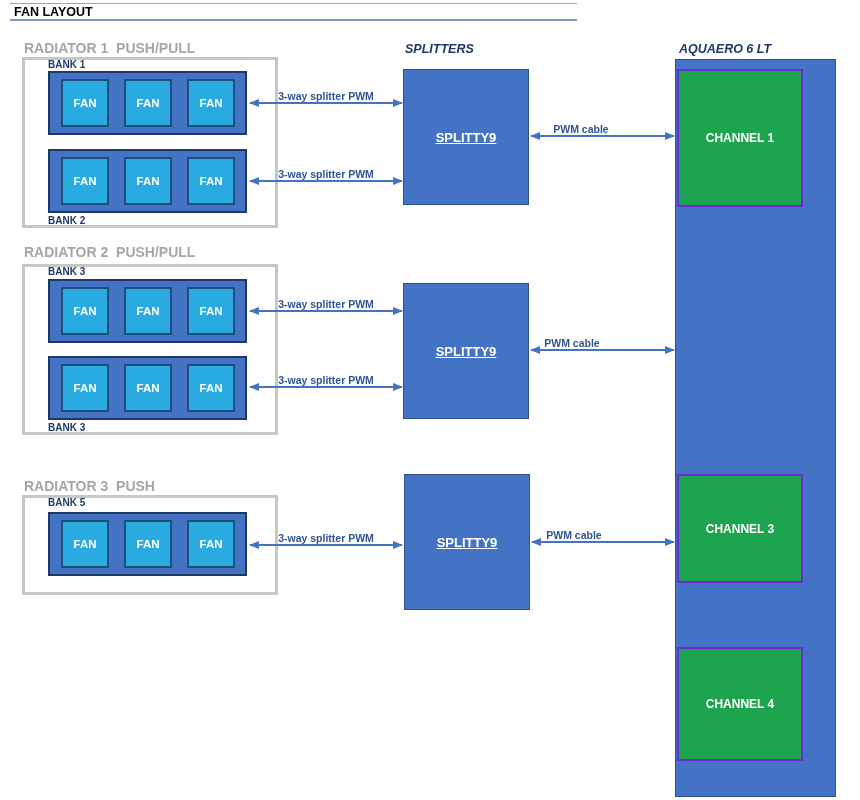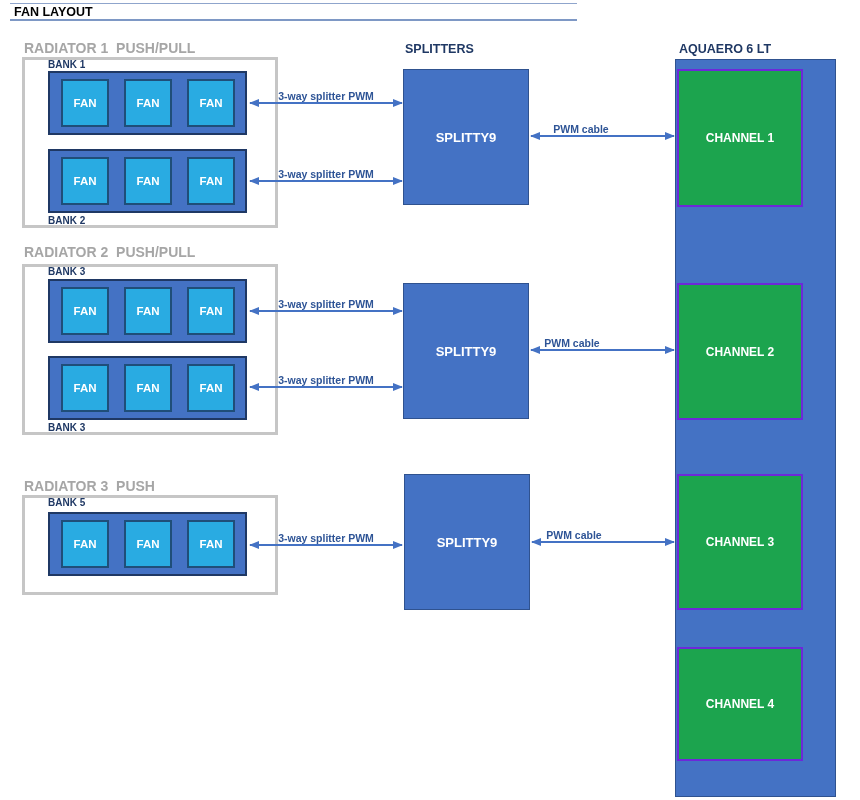--- a/index.html
+++ b/index.html
@@ -9,21 +9,21 @@
     font-family:"Liberation Sans", sans-serif;
   }
   .rule { position:absolute; left:10px; width:567px; background:#8fa5cc; }
   .rule-top { top:3px; height:1px; }
   .rule-bottom { top:19px; height:2px; background:#7e98c5; }
   .page-title {
     position:absolute; left:14px; top:5px;
     font-size:12.5px; font-weight:bold; color:#000000; white-space:pre;
   }
   .col-header {
-    position:absolute; font-size:12.5px; font-weight:bold; color:#1f3864; white-space:pre;
+    position:absolute; font-size:12.5px; font-weight:bold; color:#1f3864; white-space:pre;font-style:italic;
   }
   .rad-header {
     position:absolute; font-size:14px; font-weight:bold; color:#a6a6a6; white-space:pre;
   }
   .rad-box {
     position:absolute; left:22px; width:256px;
     border:3px solid #c6c6c6; background:#ffffff; box-sizing:border-box;
   }
   .bank-label {
     position:absolute; font-size:10px; font-weight:bold; color:#1f3864; white-space:pre;text-align:right;
@@ -36,21 +36,21 @@
   }
   .fan {
     width:48px; height:48px; background:#29abe2; border:2px solid #1f4e79;
     box-sizing:border-box; display:flex; align-items:center; justify-content:center;
     font-size:11.5px; font-weight:bold; color:#ffffff;
   }
   .splitter-box {
     position:absolute; width:126px; height:136px;
     background:#4472c4; border:1.5px solid #2f528f; box-sizing:border-box;
     display:flex; align-items:center; justify-content:center;
-    font-size:13px; font-weight:bold; color:#ffffff;
+    font-size:13px; font-weight:bold; color:#ffffff;text-decoration:underline;
   }
   .aquaero-box {
     position:absolute; left:675px; top:59px; width:161px; height:738px;
     background:#4472c4; border:1.5px solid #2f528f; box-sizing:border-box;
   }
   .channel-box {
     position:absolute; left:677px; width:126px;
     background:#1ca44e; border:2px solid #6d28d9; box-sizing:border-box;
     display:flex; align-items:center; justify-content:center;
     font-size:12px; font-weight:bold; color:#ffffff;
@@ -121,22 +121,21 @@
     <div class="fan">FAN</div>
     <div class="fan">FAN</div>
   </div>
 
   <div class="splitter-box" style="left:403px;top:69px">SPLITTY9</div>
   <div class="splitter-box" style="left:403px;top:283px">SPLITTY9</div>
   <div class="splitter-box" style="left:404px;top:474px">SPLITTY9</div>
 
   <div class="aquaero-box"></div>
   <div class="channel-box" style="top:69px;height:138px">CHANNEL 1</div>
-  <div class="channel-box" style="top:283px;height:137px">CHANNEL 2</div>
-  <div class="channel-box" style="top:474px;height:136px">CHANNEL 3</div>
+  <div class="channel-box" style="top:474px;height:109px">CHANNEL 3</div>
   <div class="channel-box" style="top:647px;height:114px">CHANNEL 4</div>
 
   <div class="arrow" style="left:250px;top:102px;width:152px"></div>
   <div class="arrow-label" style="left:326px;top:90px">3-way splitter PWM</div>
 
   <div class="arrow" style="left:250px;top:180px;width:152px"></div>
   <div class="arrow-label" style="left:326px;top:168px">3-way splitter PWM</div>
 
   <div class="arrow" style="left:250px;top:310px;width:152px"></div>
   <div class="arrow-label" style="left:326px;top:298px">3-way splitter PWM</div>

